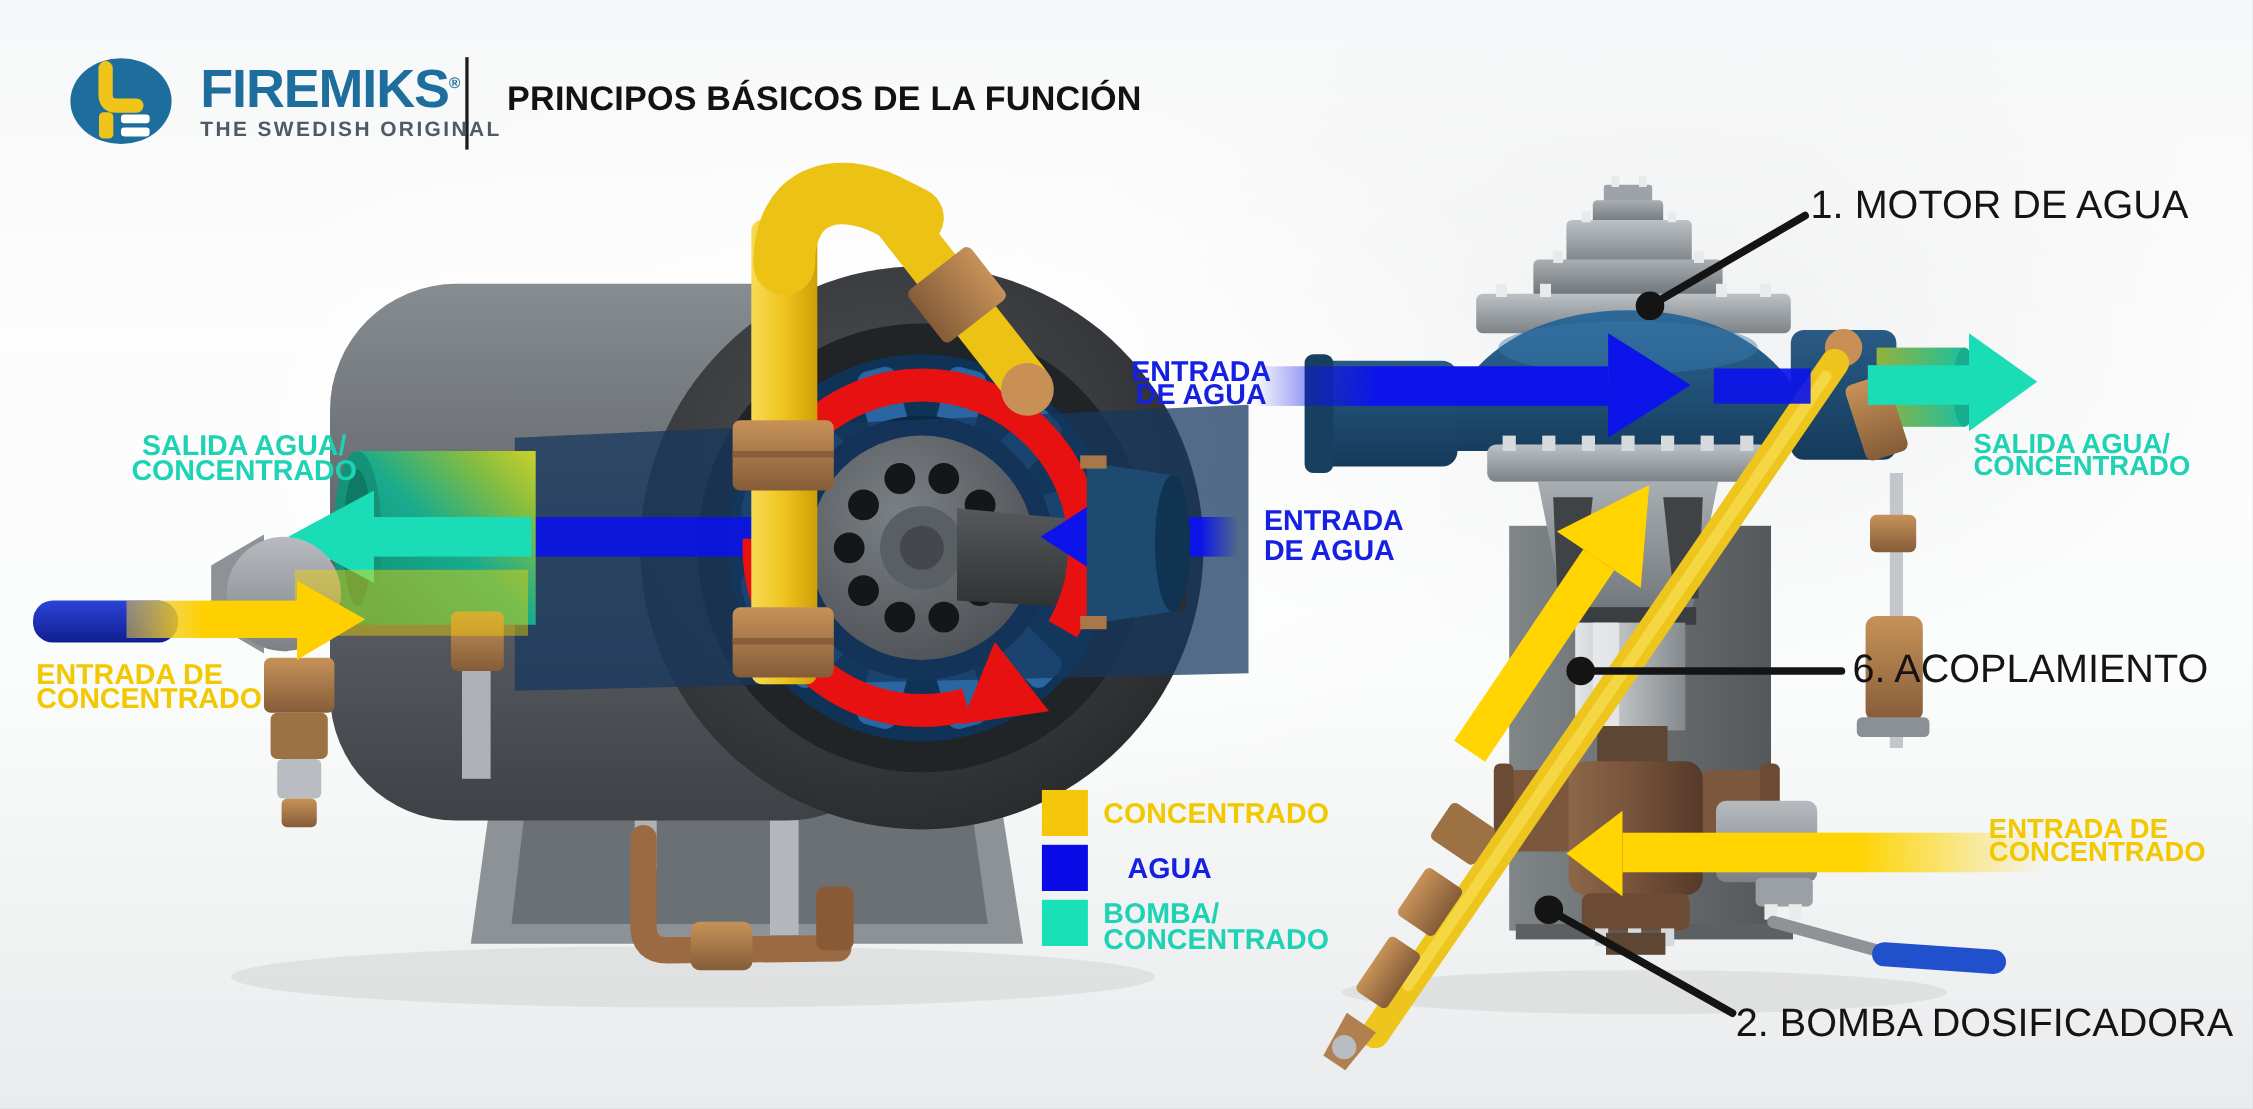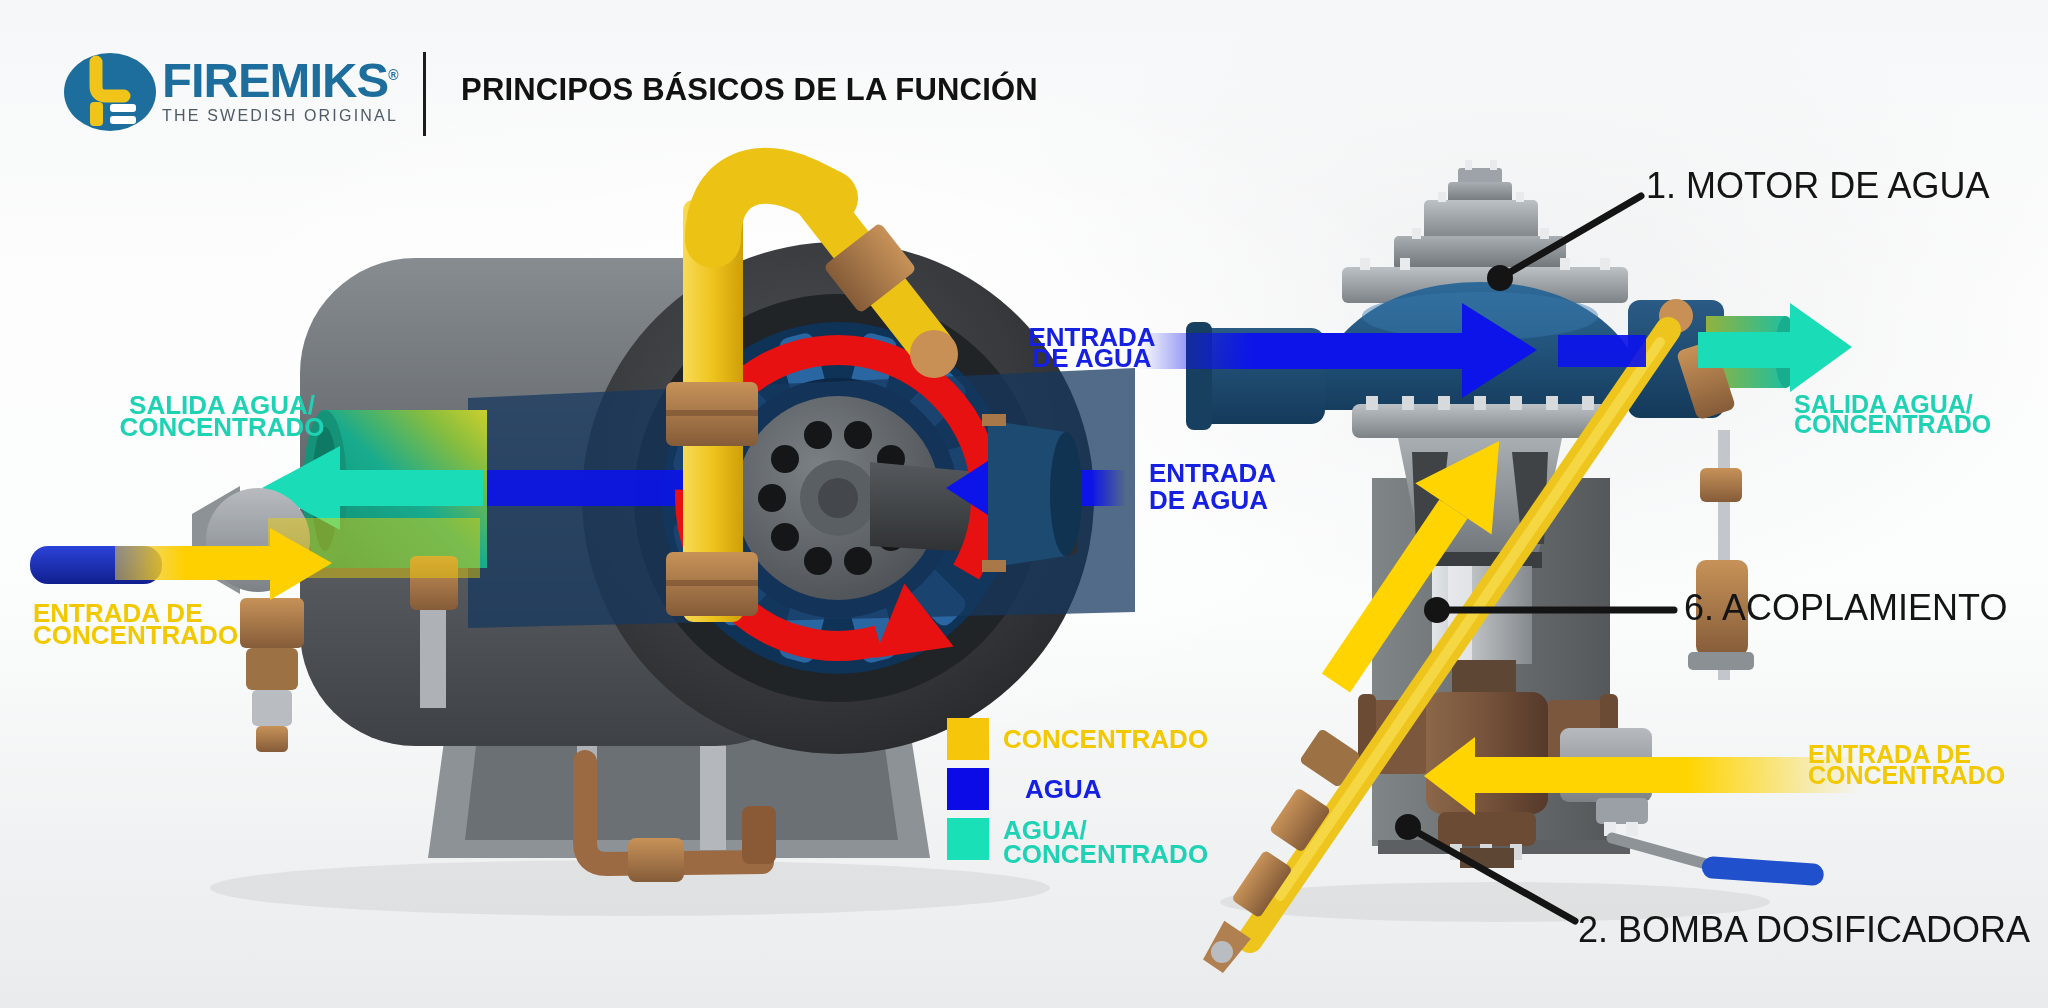--- a/index.html
+++ b/index.html
@@ -7,24 +7,24 @@
     position:relative;width:2048px;height:1008px;overflow:hidden;
     font-family:"Liberation Sans",sans-serif;
     background:
       radial-gradient(1000px 520px at 38% 40%, #ffffff 0%, rgba(255,255,255,0) 70%),
       radial-gradient(760px 420px at 74% 30%, #f0f1f2 0%, rgba(240,241,242,0) 75%),
       linear-gradient(180deg,#f6f7f8 0%,#fdfdfd 30%,#fbfcfc 60%,#e9ebec 100%);
   }
   .diagram{position:absolute;left:0;top:0;}
   
   .logo-wrap{position:absolute;left:62px;top:50px;display:flex;align-items:flex-start;}
-  .brand-block{margin-left:4px;}
+  .brand-block{margin-left:24px;}
   .brand-name{font-size:49px;font-weight:800;color:#1d6e9c;letter-spacing:-1px;line-height:50px;}
   .brand-reg{font-size:14px;vertical-align:super;font-weight:700;}
-  .brand-tagline{font-size:16px;font-weight:400;color:#4e5b66;letter-spacing:2.2px;text-align:left;margin-top:2px;}
+  .brand-tagline{font-size:19px;font-weight:700;color:#4e5b66;letter-spacing:2.2px;text-align:left;margin-top:2px;}
   .divider{position:absolute;left:423px;top:52px;width:3px;height:84px;background:#1c1c1c;}
   .page-title{position:absolute;left:445px;top:72px;font-size:31px;font-weight:700;color:#121212;letter-spacing:.2px;white-space:nowrap;margin-left:16px;}
   
   .flabel{position:absolute;font-weight:700;font-size:26px;line-height:22px;white-space:nowrap;}
   .c-mix{color:#1fd2b4;}
   .c-water{color:#1520e0;margin-left:22px;}
   .c-conc{color:#f2c800;}
   .callout{position:absolute;font-weight:400;font-size:36px;color:#141414;white-space:nowrap;line-height:28px;}
   .ta-c{text-align:center;}
   
@@ -487,19 +487,19 @@
       <span class="swatch sw-conc"></span>
       <span class="legend-label one-line c-conc">CONCENTRADO</span>
     </div>
     <div class="legend-row">
       <span class="swatch sw-water"></span>
       <span class="legend-label one-line c-water">AGUA</span>
     </div>
     <div class="legend-row">
       <span class="swatch sw-mix"></span>
       <span class="legend-label c-mix">
-        <div>AGUA/</div>
+        <div>BOMBA/</div>
         <div>CONCENTRADO</div>
       </span>
     </div>
   </div>
 
 </div>
 
 </body></html>

